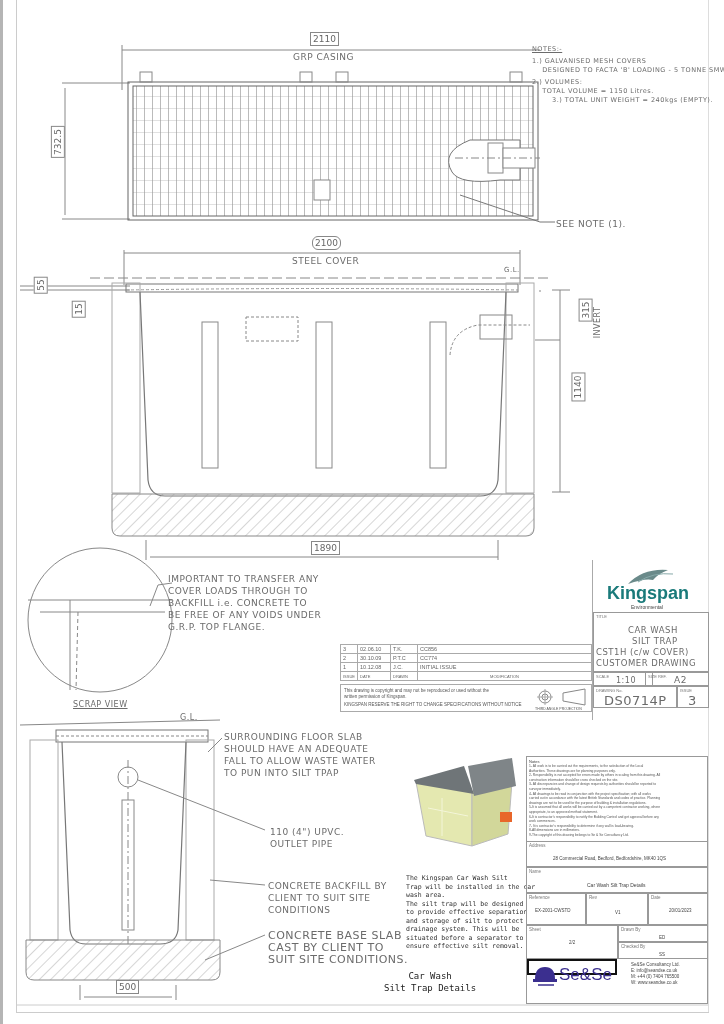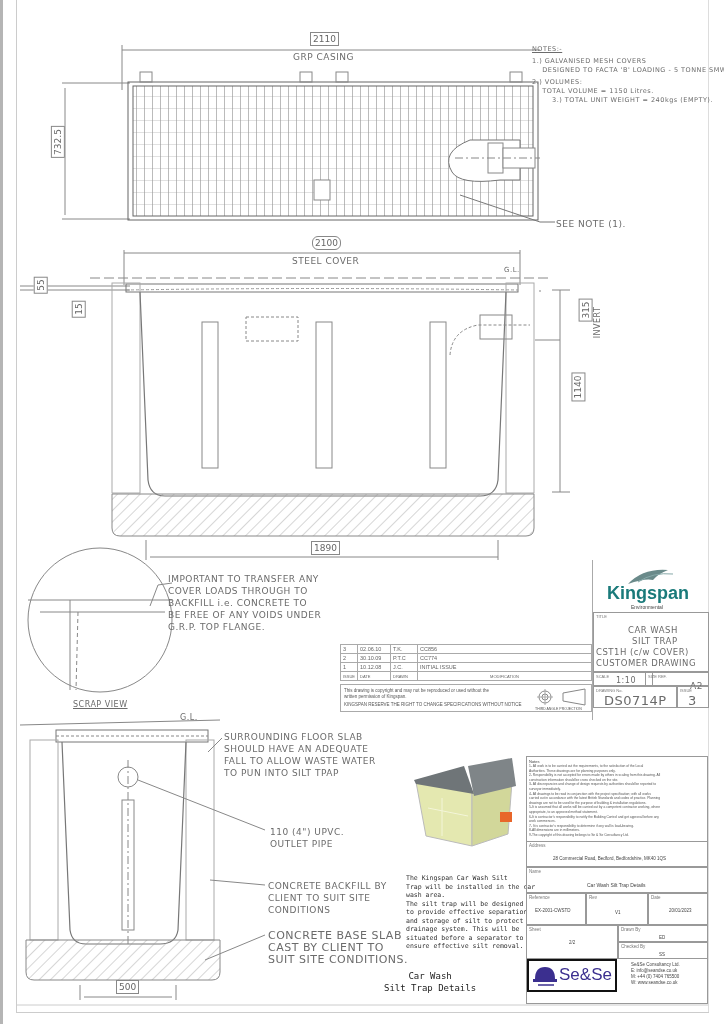--- a/index.html
+++ b/index.html
@@ -163,21 +163,21 @@
     <div class="abs cad" style="left:38px;top:23px;font-size:8.5px;">SILT TRAP</div>
     <div class="abs cad" style="left:2px;top:34px;font-size:8.5px;">CST1H (c/w COVER)</div>
     <div class="abs cad" style="left:2px;top:45px;font-size:8.5px;">CUSTOMER DRAWING</div>
   </div>
   <div class="tb-cell" style="left:0;top:112px;width:60px;height:14px;">
     <span class="tb-lbl">SCALE</span>
     <span class="abs cad" style="left:22px;top:3px;font-size:8px;">1:10</span>
   </div>
   <div class="tb-cell" style="left:52px;top:112px;width:64px;height:14px;">
     <span class="tb-lbl">SIZE REF.</span>
-    <span class="abs cad" style="left:28px;top:8px;font-size:9px;margin-left:16px;">A2</span>
+    <span class="abs cad" style="left:28px;top:2px;font-size:9px;">A2</span>
   </div>
   <div class="tb-cell" style="left:0;top:126px;width:84px;height:22px;">
     <span class="tb-lbl">DRAWING No.</span>
     <span class="abs cad" style="left:10px;top:6px;font-size:13px;">DS0714P</span>
   </div>
   <div class="tb-cell" style="left:84px;top:126px;width:32px;height:22px;">
     <span class="tb-lbl">ISSUE</span>
     <span class="abs cad" style="left:10px;top:6px;font-size:13px;">3</span>
   </div>
 </div>
@@ -305,21 +305,21 @@
     <span class="abs" style="left:42px;top:14px;font-size:4.5px;color:#444;">2/2</span>
   </div>
   <div class="tb-cell" style="left:91px;top:168px;width:90px;height:17px;">
     <span class="tb-lbl" style="font-size:4.5px;">Drawn By</span>
     <span class="abs" style="left:40px;top:9px;font-size:4.5px;color:#444;">ED</span>
   </div>
   <div class="tb-cell" style="left:91px;top:185px;width:90px;height:17px;">
     <span class="tb-lbl" style="font-size:4.5px;">Checked By</span>
     <span class="abs" style="left:40px;top:9px;font-size:4.5px;color:#444;">SS</span>
   </div>
-  <div class="abs" style="left:0;top:202px;width:90px;height:33px;border:2px solid #111;box-sizing:border-box;">
+  <div class="abs" style="left:0;top:202px;width:90px;height:16px;border:2px solid #111;box-sizing:border-box;">
     <svg width="26" height="26" style="left:3px;top:2px;">
       <path d="M3 16 Q3 4 13 4 Q23 4 23 16 Z" fill="#3b2f8f"></path>
       <rect x="1" y="16" width="24" height="3" fill="#3b2f8f"></rect>
       <line x1="6" y1="22" x2="22" y2="22" stroke="#3b2f8f" stroke-width="1.5"></line>
     </svg>
     <span class="abs" style="left:30px;top:4px;font-size:17px;color:#3b2f8f;">Se&amp;Se</span>
   </div>
   <div class="abs" style="left:104px;top:205px;font-size:4.5px;color:#444;">Se&amp;Se Consultancy Ltd.</div>
   <div class="abs" style="left:104px;top:211px;font-size:4.5px;color:#444;">E: info@seandse.co.uk</div>
   <div class="abs" style="left:104px;top:217px;font-size:4.5px;color:#444;">M: +44 (0) 7404 765500</div>

